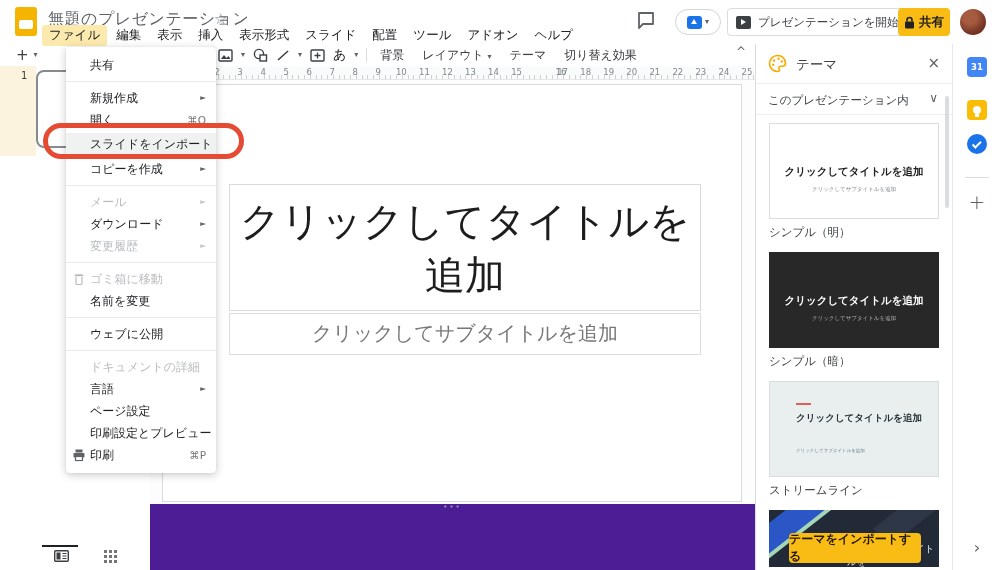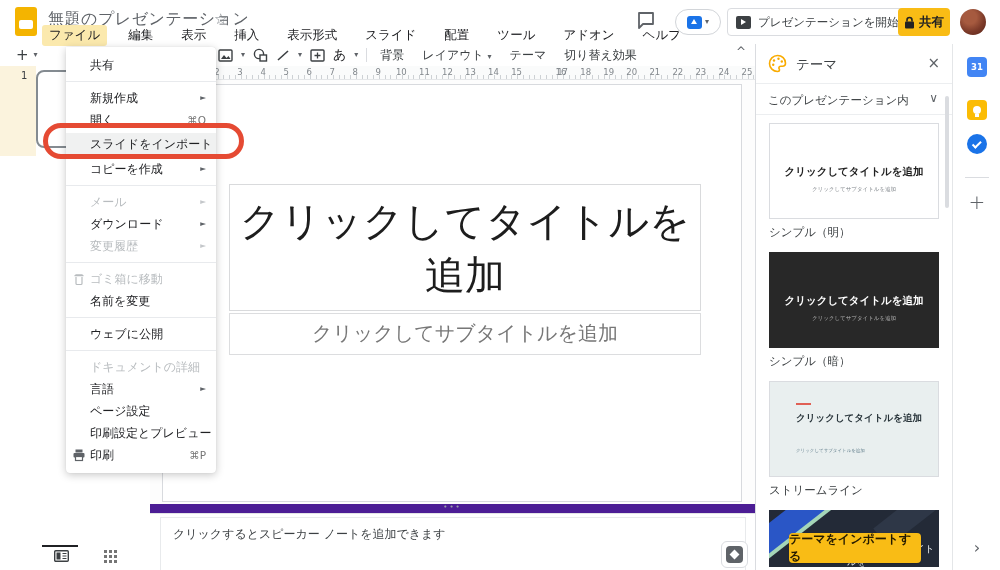--- a/index.html
+++ b/index.html
@@ -6,21 +6,21 @@
   html,body { width:1000px; height:570px; overflow:hidden; }
   body { font-family:"DejaVu Sans","Liberation Sans",sans-serif; background:#fff; color:#202124; position:relative; }
   #root { position:absolute; inset:0; width:1000px; height:570px; background:#4c1d95; }
 
   
   .topbar { position:absolute; left:0; top:0; width:1000px; height:44px; background:#fff; z-index:20; }
   .app-icon { position:absolute; left:15px; top:7px; width:22px; height:29px; background:#f4b400; border-radius:3px; }
   .app-icon .inner { position:absolute; left:4px; top:13px; width:14px; height:9px; background:#fff; border-radius:2px; }
   .doc-title { position:absolute; left:48px; top:9px; font-size:16px; color:#5f6368; letter-spacing:.5px; }
   .star { position:absolute; left:214px; top:10px; font-size:15px; color:#80868b; }
-  .menubar { position:absolute; left:42px; top:25px; display:flex; gap:14px; font-size:12.5px; color:#202124; }
+  .menubar { position:absolute; left:42px; top:25px; display:flex; gap:2px; font-size:12.5px; color:#202124; }
   .mb-item { padding:2px 7px; border-radius:3px; cursor:default; white-space:nowrap; }
   .mb-item.active { background:#fbe9ad; }
   .tb-right-icon { position:absolute; top:11px; }
   .comment-btn { left:637px; }
   .meet-pill { position:absolute; left:675px; top:9px; width:46px; height:26px; border:1px solid #d2d5d9; border-radius:13px; display:flex; align-items:center; justify-content:center; gap:3px; background:#fff; }
   .meet-box { width:15px; height:13px; background:#1a73e8; border-radius:3px; position:relative; }
   .meet-box:after { content:""; position:absolute; left:4.5px; top:3px; width:0; height:0; border-left:3px solid transparent; border-right:3px solid transparent; border-bottom:5px solid #fff; }
   .caret { font-size:8px; color:#5f6368; line-height:1; }
   .present-btn { position:absolute; left:727px; top:8px; height:28px; border:1px solid #dadce0; border-radius:4px; background:#fff; display:flex; align-items:center; padding:0 0 0 8px; }
   .present-icon { width:15px; height:13px; background:#3c4043; border-radius:2px; position:relative; }
@@ -283,30 +283,20 @@
       <div class="title-box">
         <div class="txt">クリックしてタイトルを追加</div>
       </div>
       <div class="subtitle-box">
         <div class="txt">クリックしてサブタイトルを追加</div>
       </div>
     </div>
   </div>
 
   <div class="notes-handle">•••</div>
-  <div class="notes">
-    <div class="notes-box">
-      <div class="notes-text">クリックするとスピーカー ノートを追加できます</div>
-      <div class="explore-btn">
-        <span class="explore-inner">
-            <i></i>
-          </span>
-      </div>
-    </div>
-  </div>
 
   <div class="theme-panel">
     <div class="tp-header">
       <span class="palette">
         <svg width="19" height="19" viewBox="0 0 19 19">
             <path d="M9.5 1.5a8 8 0 1 0 0 16c1.3 0 2-.8 2-1.7 0-.8-.6-1.1-.6-1.9 0-1 .8-1.7 1.9-1.7h1.7c1.9 0 3-1.3 3-3C17.5 4.6 13.9 1.5 9.5 1.5z" fill="none" stroke="#f9ab00" stroke-width="1.6"></path>
             <circle cx="6" cy="6.5" r="1.2" fill="#f9ab00"></circle>
             <circle cx="10.5" cy="4.8" r="1.2" fill="#f9ab00"></circle>
             <circle cx="13.8" cy="7.5" r="1.2" fill="#f9ab00"></circle>
             <circle cx="5.2" cy="10.8" r="1.2" fill="#f9ab00"></circle>

